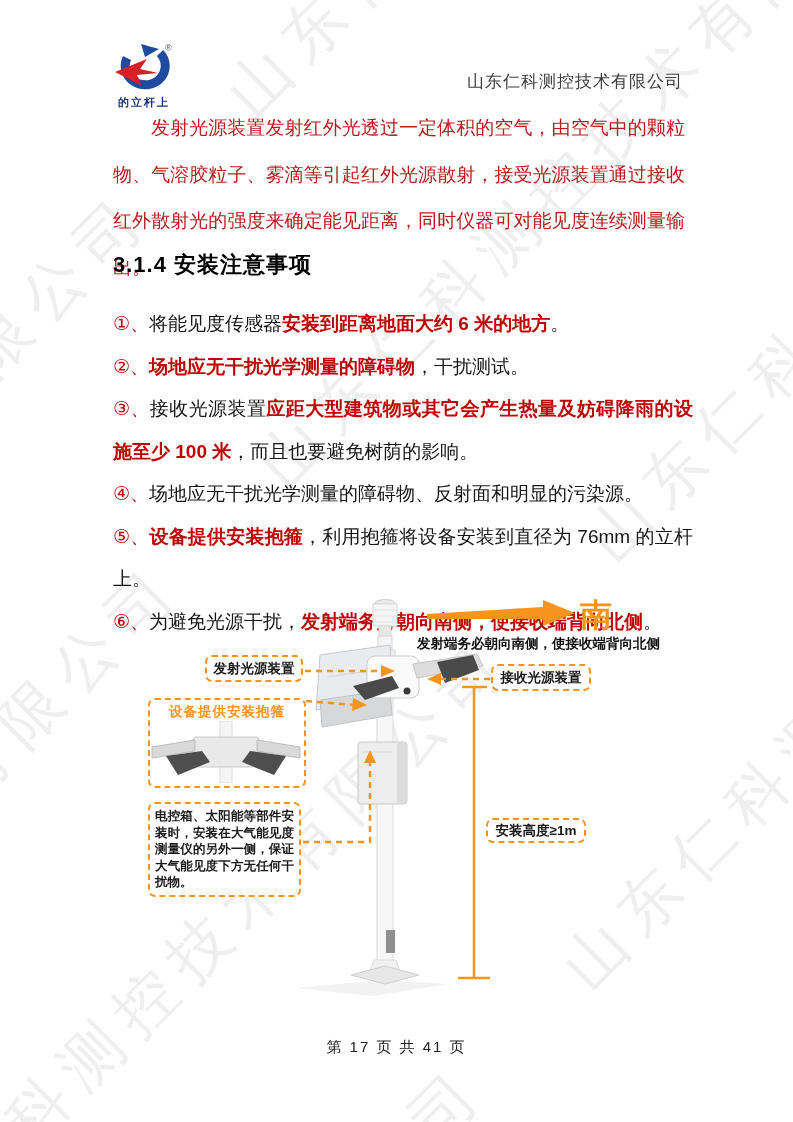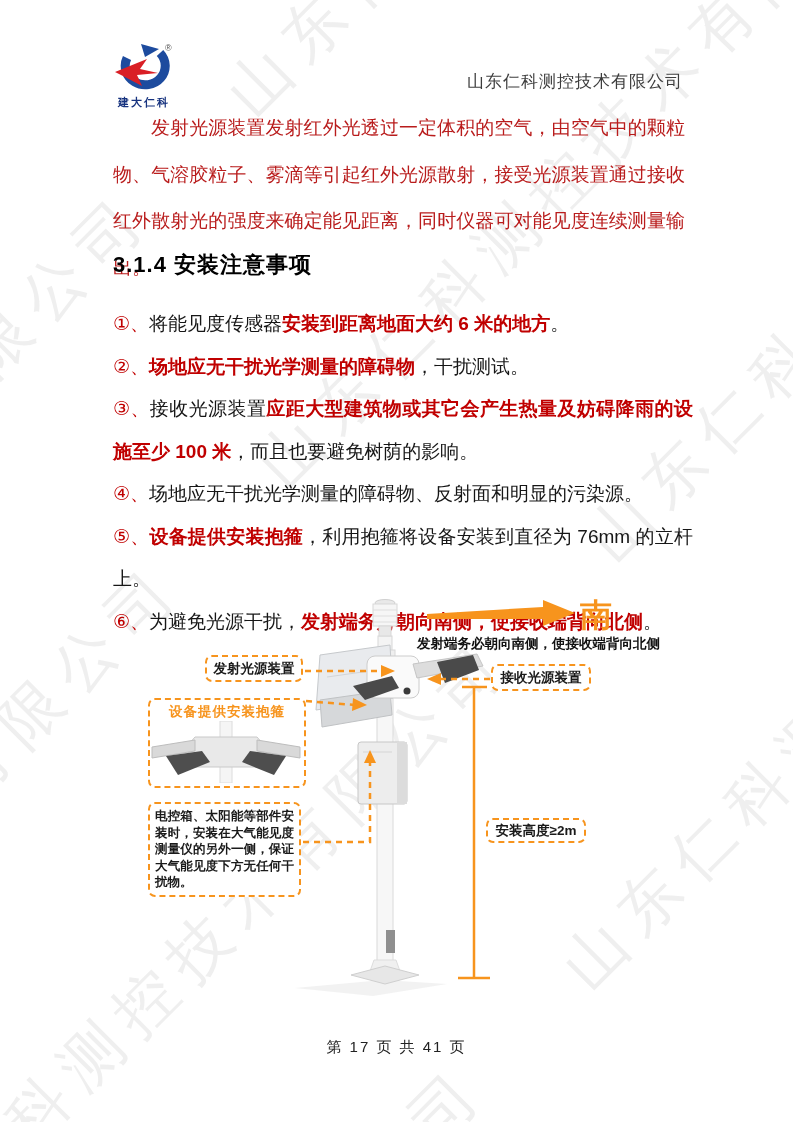--- a/index.html
+++ b/index.html
@@ -71,21 +71,21 @@
 
   <div class="content">
 
     <div class="logo">
       <svg width="62" height="48" viewBox="0 0 62 48">
         <path d="M14,16 a20,19 0 1,0 33,-5" fill="none" stroke="#1d4b9e" stroke-width="9"></path>
         <polygon points="28,2 46,7 32,15" fill="#1d4b9e"></polygon>
         <polygon points="2,30 34,17 27,27 45,31 24,33 29,44 10,34" fill="#d91f26"></polygon>
         <text x="52" y="9" font-size="9" fill="#555">®</text>
       </svg>
-      <div class="logo-brand">建大仁科</div>
+      <div class="logo-brand">的立杆上</div>
     </div>
     <div class="company-name">山东仁科测控技术有限公司</div>
 
     <div class="intro">发射光源装置发射红外光透过一定体积的空气，由空气中的颗粒物、气溶胶粒子、雾滴等引起红外光源散射，接受光源装置通过接收红外散射光的强度来确定能见距离，同时仪器可对能见度连续测量输出。</div>
 
     <div class="section-heading">3.1.4 安装注意事项</div>
 
     <div class="notes">
       <div class="note">
         <span class="mk">①、</span><span>将能见度传感器</span><span class="seg-red-bold">安装到距离地面大约 6 米的地方</span><span>。</span>
@@ -176,21 +176,21 @@
       <div class="south-char">南</div>
       <div class="direction-note">发射端务必朝向南侧，使接收端背向北侧</div>
 
       <div class="lbl lbl-transmitter">
           <span>发射光源装置</span>
         </div>
       <div class="lbl lbl-receiver">
           <span>接收光源装置</span>
         </div>
       <div class="lbl lbl-height">
-          <span>安装高度≥2m</span>
+          <span>安装高度≥1m</span>
         </div>
 
       <div class="clamp-box">
         <div class="clamp-title">设备提供安装抱箍</div>
         <svg width="152" height="62" viewBox="0 0 152 62">
           <rect x="70" y="0" width="12" height="62" fill="#f5f5f5" stroke="#dcdcdc"></rect>
           <polygon points="45,16 107,16 114,24 114,40 107,46 45,46 38,40 38,24" fill="#e9e9e9" stroke="#c9c9c9"></polygon>
           <polygon points="2,26 45,19 45,30 2,37" fill="#d9d9d9" stroke="#bdbdbd"></polygon>
           <polygon points="107,19 150,26 150,37 107,30" fill="#d9d9d9" stroke="#bdbdbd"></polygon>
           <polygon points="16,35 52,30 60,41 28,54" fill="#4e4e4e"></polygon>

